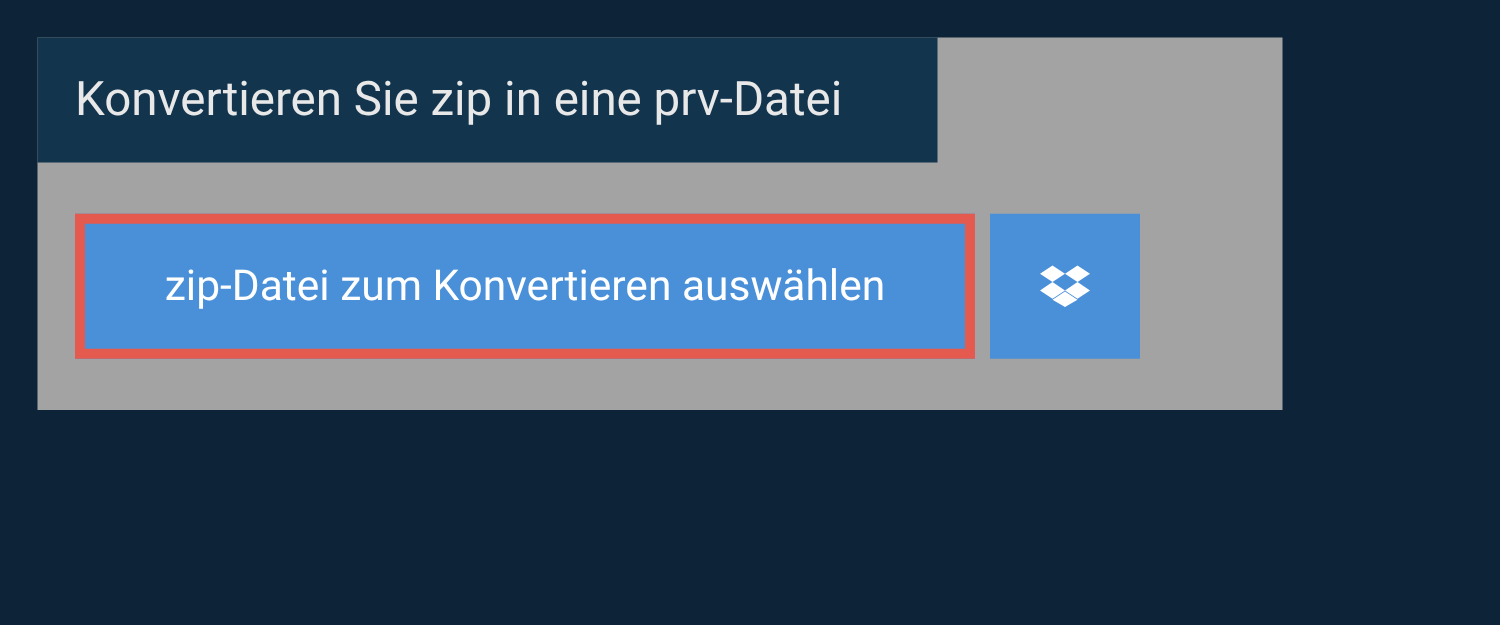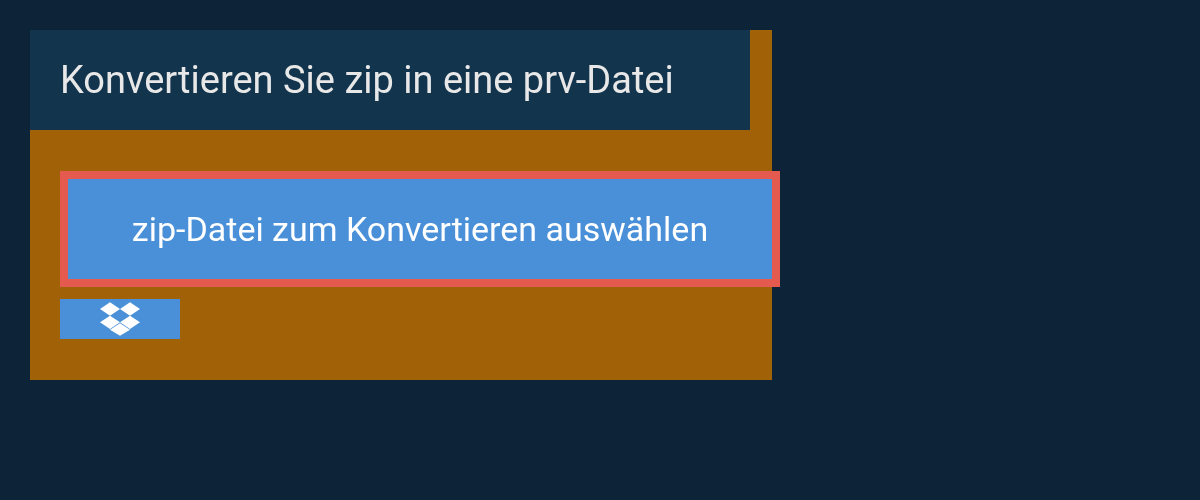--- a/index.html
+++ b/index.html
@@ -8,41 +8,40 @@
       box-sizing: border-box;
     }
     body {
       width: 1200px;
       height: 500px;
       background: #0d2438;
       font-family: -apple-system, BlinkMacSystemFont, "Segoe UI", Roboto, Helvetica, Arial, sans-serif;
       overflow: hidden;
     }
     .panel {
-      background: #a16207;
+      background: #a3a3a3;
       margin: 30px;
-      width: 742px;
+      width: 996px;
       padding-bottom: 30px;
     }
     .header {
       background: #12344d;
       padding: 28px 30px;
       width: 720px;
     }
     .header-title {
       color: #e8e8e8;
       font-size: 38px;
       font-weight: 400;
     }
     .button-row {
       display: flex;
       gap: 12px;
       padding: 11px 30px;
       margin-top: 30px;
-      flex-direction: column;
     }
     .select-button {
       background: #4a90d9;
       border: 8px solid #e55a4f;
       color: #ffffff;
       font-size: 34px;
       font-weight: 400;
       padding: 30px 40px;
       cursor: pointer;
       flex: 0 0 auto;

